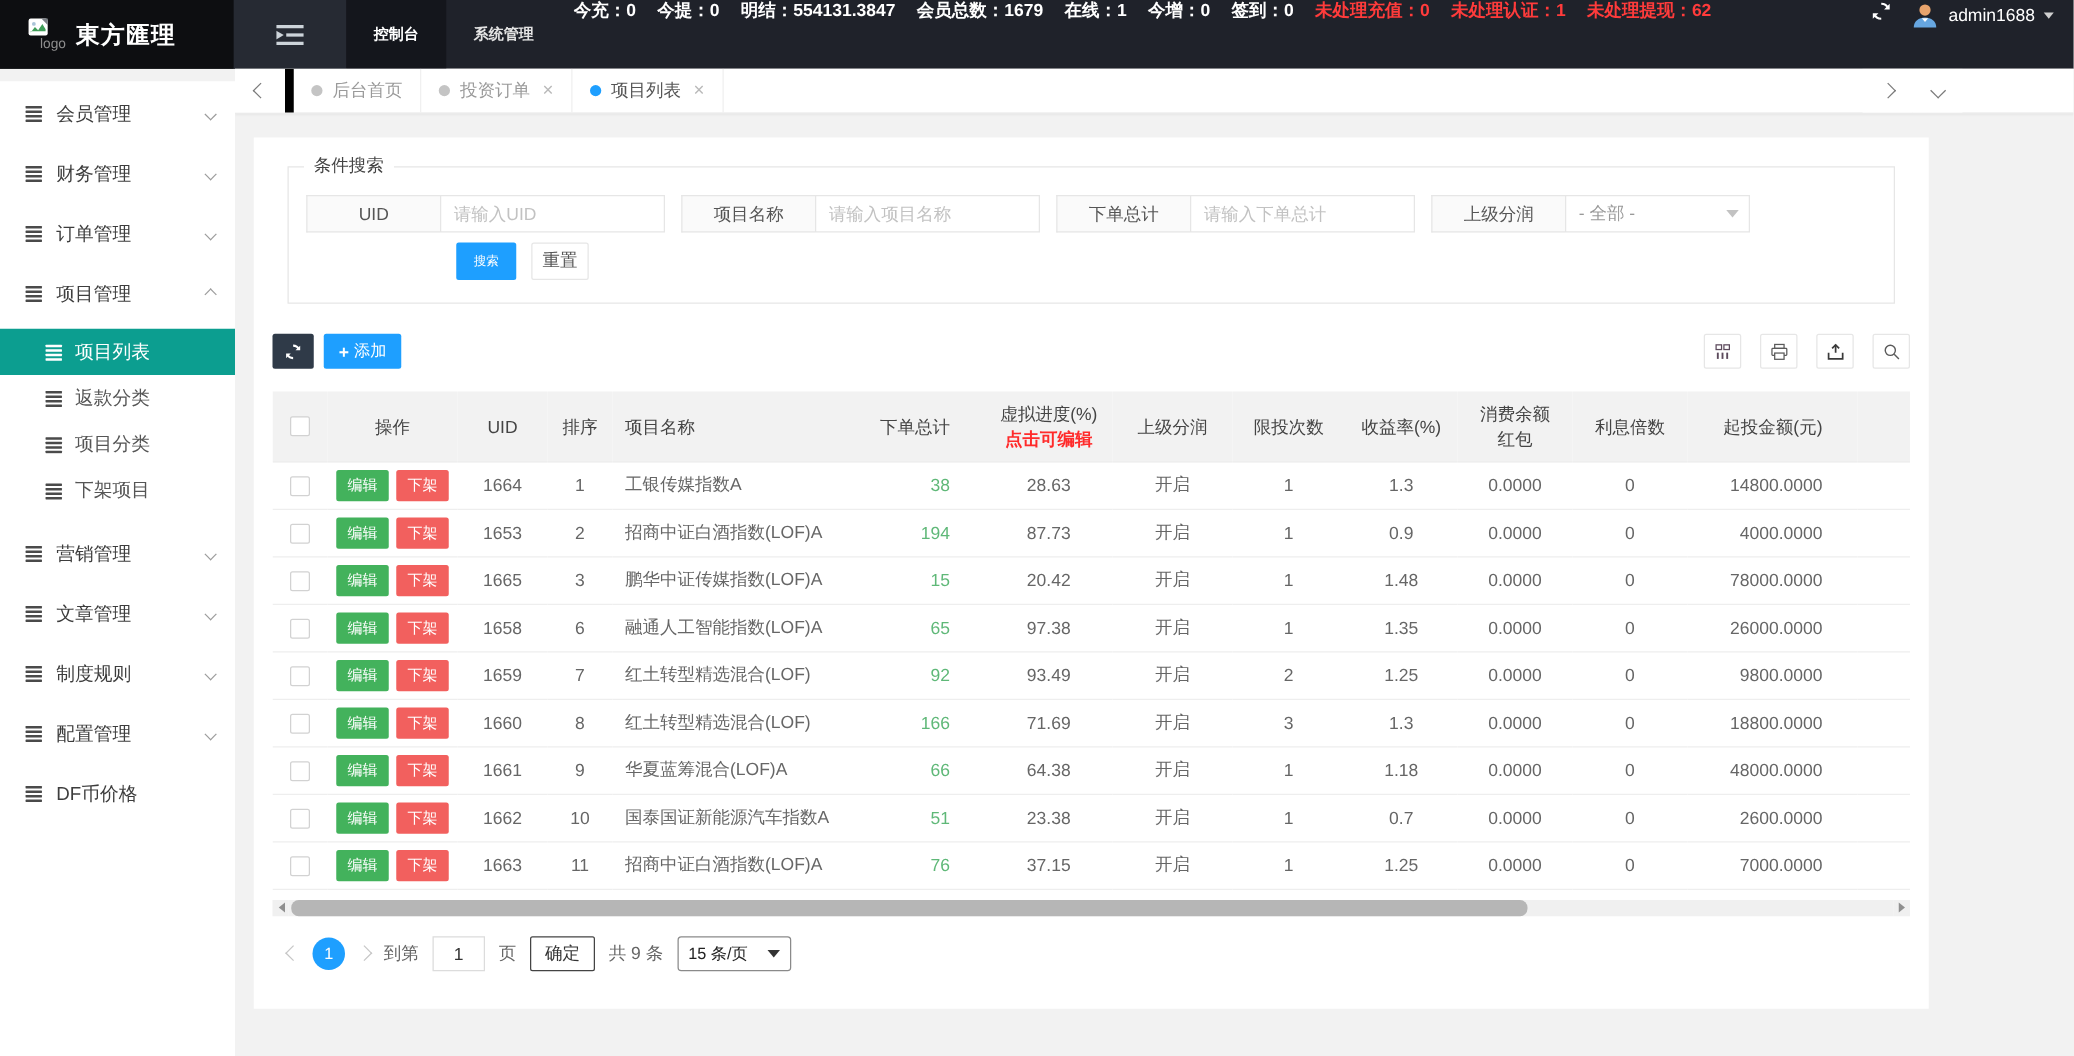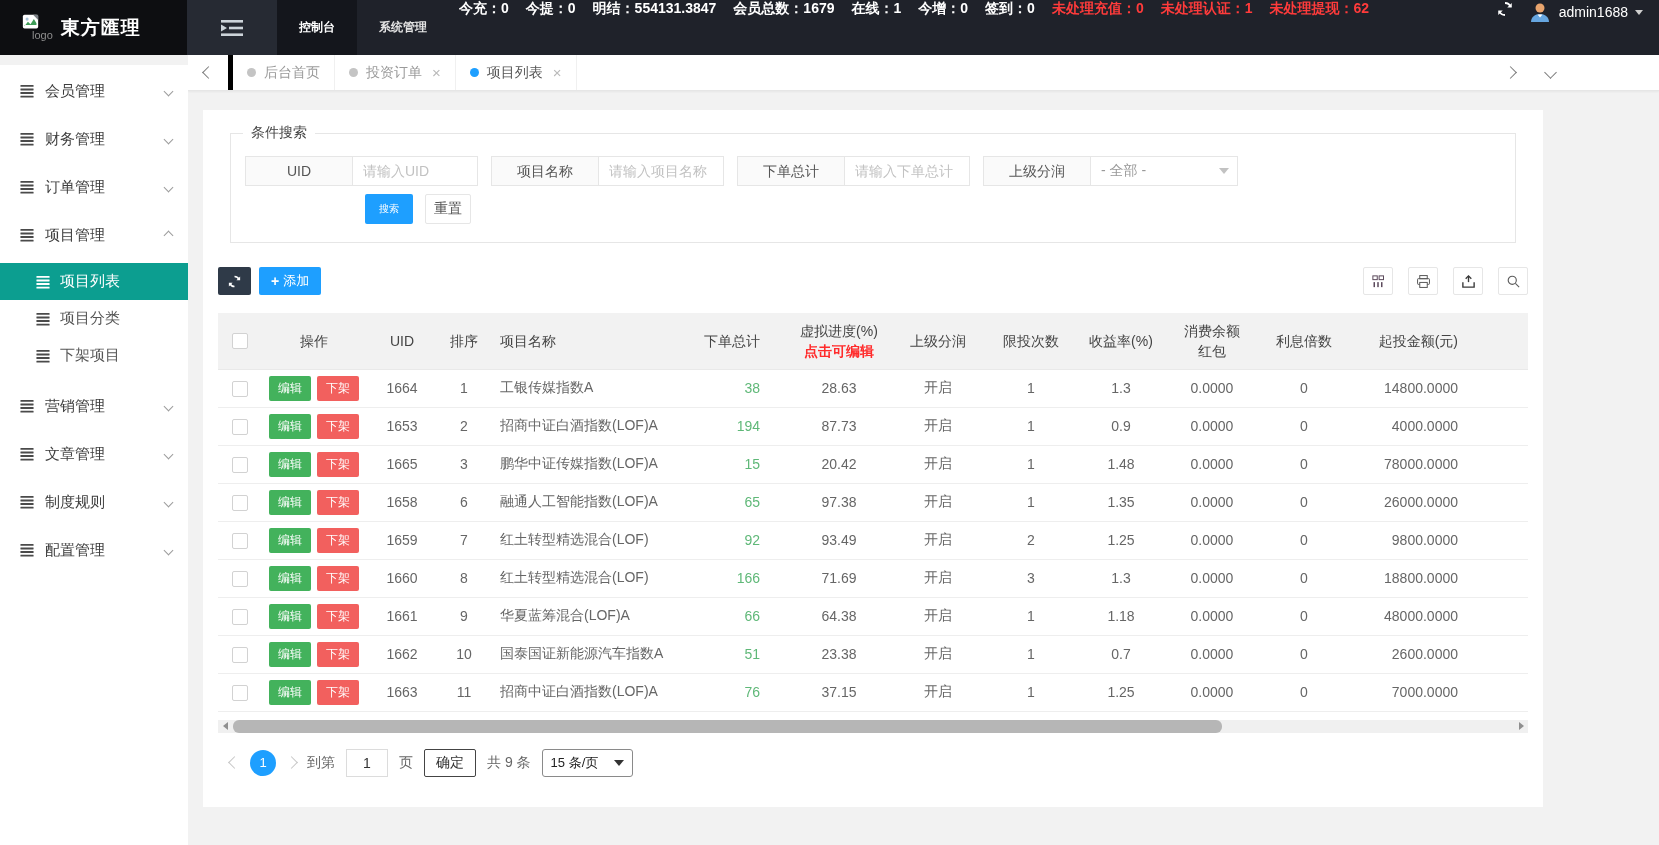--- a/index.html
+++ b/index.html
@@ -33,21 +33,21 @@
   .side-sub{height:37px;display:flex;align-items:center;gap:10px;padding-left:36px;font-size:15px;color:#555;cursor:pointer;}
   .side-sub.active{background:#0c9e90;color:#fff;}
   .side-sub.active .licon{fill:#fff;}
   .main{flex:1;background:#f2f2f2;overflow:hidden;}
 
   
   .tabbar{height:36px;background:#fff;display:flex;align-items:stretch;border-bottom:1px solid #e6e6e6;box-shadow:0 1px 2px rgba(0,0,0,.05);padding-right:89px;}
   .tab-nav-btn{width:40px;display:flex;align-items:center;justify-content:center;cursor:pointer;background:#fff;border:none;}
   .tabs{display:flex;}
   .tab{display:flex;align-items:center;gap:8px;padding:0 14px;border-right:1px solid #f0f0f0;color:#9a9a9a;font-size:14px;cursor:pointer;}
-  .tab:first-child{border-left:5px solid #000000;justify-content:flex-end;}
+  .tab:first-child{border-left:7px solid #000000;justify-content:flex-end;}
   .tab.active{color:#555;}
   .dot{width:9px;height:9px;border-radius:50%;background:#c4c4c4;}
   .dot.blue{background:#1e9fff;}
   .tab .x{color:#b9b9b9;font-size:15px;margin-left:2px;}
   .tab-right{margin-left:auto;display:flex;}
 
   
   .chev{display:inline-block;width:7px;height:7px;border-right:1.4px solid #9c9c9c;border-bottom:1.4px solid #9c9c9c;}
   .chev.down{transform:rotate(45deg);}
   .chev.up{transform:rotate(-135deg);}
@@ -58,21 +58,21 @@
   .tri{width:0;height:0;border:5px solid transparent;border-top:6px solid #c2c2c2;margin-top:5px;}
   .tri.dark{border-top-color:#333;margin-top:6px;}
 
   
   .card{width:1340px;margin:19px 0 0 15px;background:#fff;padding:14px 15px 30px;min-height:677px;}
   fieldset.search{border:1px solid #e6e6e6;margin:0 12px;padding:6px 0 18px;}
   fieldset.search legend{font-size:14px;color:#444;padding:0 8px;margin-left:12px;}
   .frow{display:flex;align-items:center;margin:8px 0 0 14px;}
   .fgroup{display:flex;margin-right:13px;}
   .flabel{width:107px;height:30px;line-height:28px;text-align:center;background:#fafafa;border:1px solid #e6e6e6;border-right:none;color:#555;font-size:14px;}
-  .finput{width:126px;height:30px;border:1px solid #e6e6e6;padding:0 10px;font-size:14px;color:#701a75;outline:none;background:#fff;}
+  .finput{width:180px;height:30px;border:1px solid #e6e6e6;padding:0 10px;font-size:14px;color:#701a75;outline:none;background:#fff;}
   .finput::placeholder{color:#c2c2c2;}
   .fselect{width:148px;height:30px;border:1px solid #e6e6e6;display:flex;align-items:center;justify-content:space-between;padding:0 8px 0 10px;cursor:pointer;background:#fff;}
   .fsel-val{color:#999;font-size:14px;}
   .btn-search{margin-left:120px;width:48px;height:30px;background:#1e9fff;color:#fff;border:none;border-radius:2px;font-size:10px;}
   .btn-reset{margin-left:12px;width:46px;height:30px;background:#fff;color:#555;border:1px solid #e6e6e6;border-radius:2px;font-size:14px;}
 
   
   .toolbar{display:flex;align-items:center;margin-top:24px;gap:8px;}
   .tb-refresh{width:33px;height:28px;background:#2f3a48;border:none;border-radius:2px;display:flex;align-items:center;justify-content:center;}
   .tb-add{height:28px;padding:0 12px;background:#1e9fff;color:#fff;border:none;border-radius:2px;font-size:13px;display:flex;align-items:center;gap:4px;}
@@ -222,20 +222,29 @@
           </svg>
           <span class="slabel">项目列表</span>
         </div>
         <div class="side-sub">
           <svg viewBox="0 0 15 16" class="licon">
             <rect y="1" width="15" height="2.2" rx=".4"></rect>
             <rect y="5.1" width="15" height="2.2" rx=".4"></rect>
             <rect y="9.2" width="15" height="2.2" rx=".4"></rect>
             <rect y="13.3" width="15" height="2.2" rx=".4"></rect>
           </svg>
+          <span class="slabel">返款分类</span>
+        </div>
+        <div class="side-sub">
+          <svg viewBox="0 0 15 16" class="licon">
+            <rect y="1" width="15" height="2.2" rx=".4"></rect>
+            <rect y="5.1" width="15" height="2.2" rx=".4"></rect>
+            <rect y="9.2" width="15" height="2.2" rx=".4"></rect>
+            <rect y="13.3" width="15" height="2.2" rx=".4"></rect>
+          </svg>
           <span class="slabel">项目分类</span>
         </div>
         <div class="side-sub">
           <svg viewBox="0 0 15 16" class="licon">
             <rect y="1" width="15" height="2.2" rx=".4"></rect>
             <rect y="5.1" width="15" height="2.2" rx=".4"></rect>
             <rect y="9.2" width="15" height="2.2" rx=".4"></rect>
             <rect y="13.3" width="15" height="2.2" rx=".4"></rect>
           </svg>
           <span class="slabel">下架项目</span>
@@ -273,20 +282,29 @@
       </div>
       <div class="side-item">
         <svg viewBox="0 0 15 16" class="licon">
           <rect y="1" width="15" height="2.2" rx=".4"></rect>
           <rect y="5.1" width="15" height="2.2" rx=".4"></rect>
           <rect y="9.2" width="15" height="2.2" rx=".4"></rect>
           <rect y="13.3" width="15" height="2.2" rx=".4"></rect>
         </svg>
         <span class="slabel">配置管理</span>
         <i class="chev down"></i>
+      </div>
+      <div class="side-item">
+        <svg viewBox="0 0 15 16" class="licon">
+          <rect y="1" width="15" height="2.2" rx=".4"></rect>
+          <rect y="5.1" width="15" height="2.2" rx=".4"></rect>
+          <rect y="9.2" width="15" height="2.2" rx=".4"></rect>
+          <rect y="13.3" width="15" height="2.2" rx=".4"></rect>
+        </svg>
+        <span class="slabel">DF币价格</span>
       </div>
     </aside>
 
   <main class="main">
     <div class="tabbar">
       <button class="tab-nav-btn">
           <i class="chev left big"></i>
         </button>
       <div class="tabs" id="tabs">
           <div class="tab">

